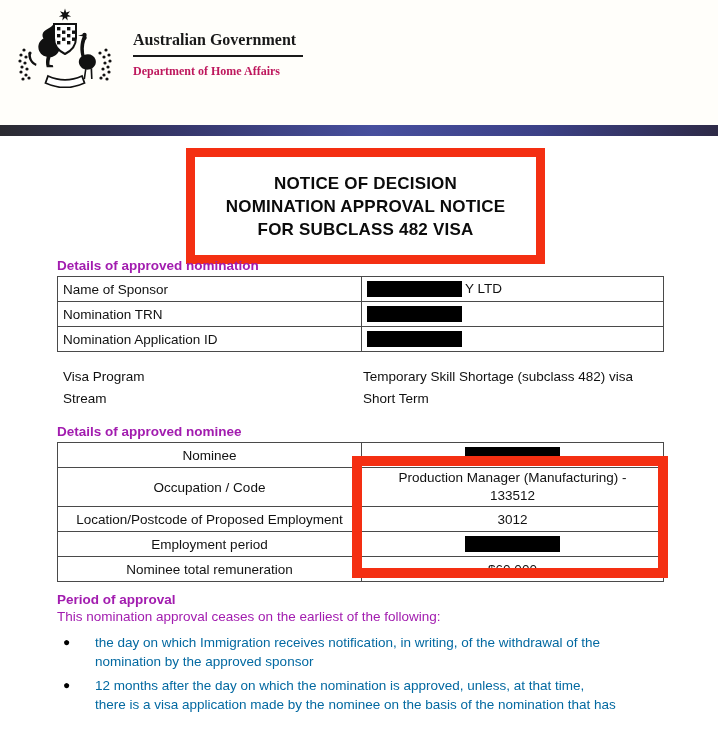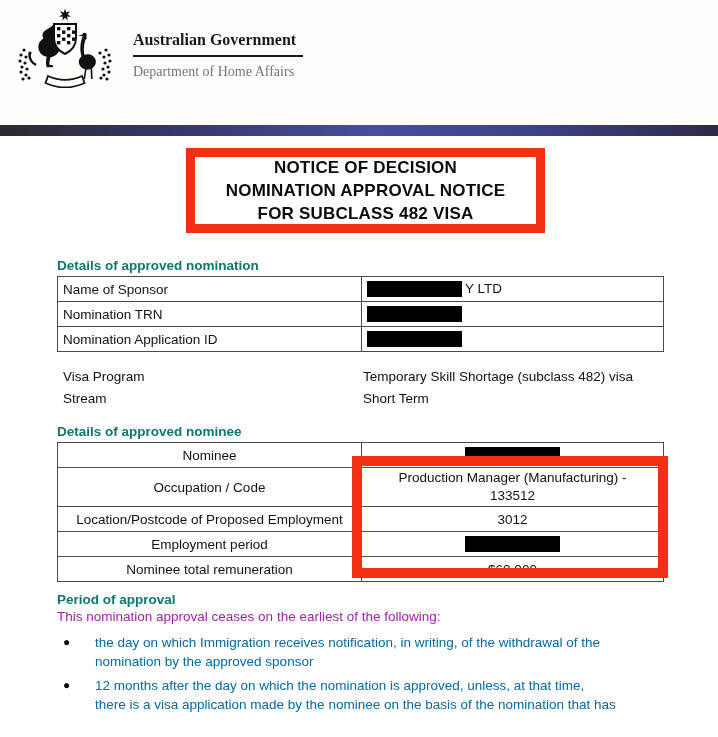--- a/index.html
+++ b/index.html
@@ -6,32 +6,32 @@
   .page{
     position:relative; width:718px; height:737px; background:#ffffff;
     font-family:"Liberation Sans", sans-serif; color:#101010; overflow:hidden;
     margin:0 auto;
   }
   .top-strip{position:absolute;left:0;top:0;width:718px;height:125px;background:#fffefa;}
   .arms{position:absolute;left:12px;top:8px;width:106px;height:80px;}
   .gov-block{position:absolute;left:133px;top:31px;}
   .gov-name{font-family:"Liberation Serif", serif;font-weight:bold;font-size:16px;color:#191919;}
   .gov-rule{width:170px;height:2px;background:#1a1a1a;margin:6px 0 7px 0;}
-  .dept-name{font-family:"Liberation Serif", serif;font-weight:normal;font-size:14px;color:#737373;}
+  .dept-name{font-family:"Liberation Serif", serif;font-weight:bold;font-size:12px;color:#be185d;}
   .gradient-bar{
     position:absolute;left:0;top:125px;width:718px;height:11px;
     background:linear-gradient(to right,#2b2b31 0%,#36376b 25%,#474f9e 52%,#3c4187 75%,#2e2a47 100%);
   }
   .notice-box{
-    position:absolute;left:186px;top:148px;width:359px;height:85px;box-sizing:border-box;
+    position:absolute;left:186px;top:148px;width:359px;height:116px;box-sizing:border-box;
     border:9px solid #f42f12;background:#fff;
     display:flex;flex-direction:column;justify-content:center;
     text-align:center;font-weight:bold;font-size:17px;line-height:23px;letter-spacing:.2px;color:#0b0b0b;
   }
-  .sec-heading{position:absolute;font-weight:bold;font-size:13.5px;color:#0f766e;}
+  .sec-heading{position:absolute;font-weight:bold;font-size:13.5px;color:#a21caf;}
   .h-nomination{left:57px;top:258px;}
   .h-nominee{left:57px;top:424px;}
   .h-period{left:57px;top:592px;}
   table.doc{
     position:absolute;left:57px;border-collapse:collapse;width:607px;
     font-size:13.5px;table-layout:fixed;
   }
   table.t1{top:276px;}
   table.t2{top:442px;text-align:center;}
   table.doc td{

